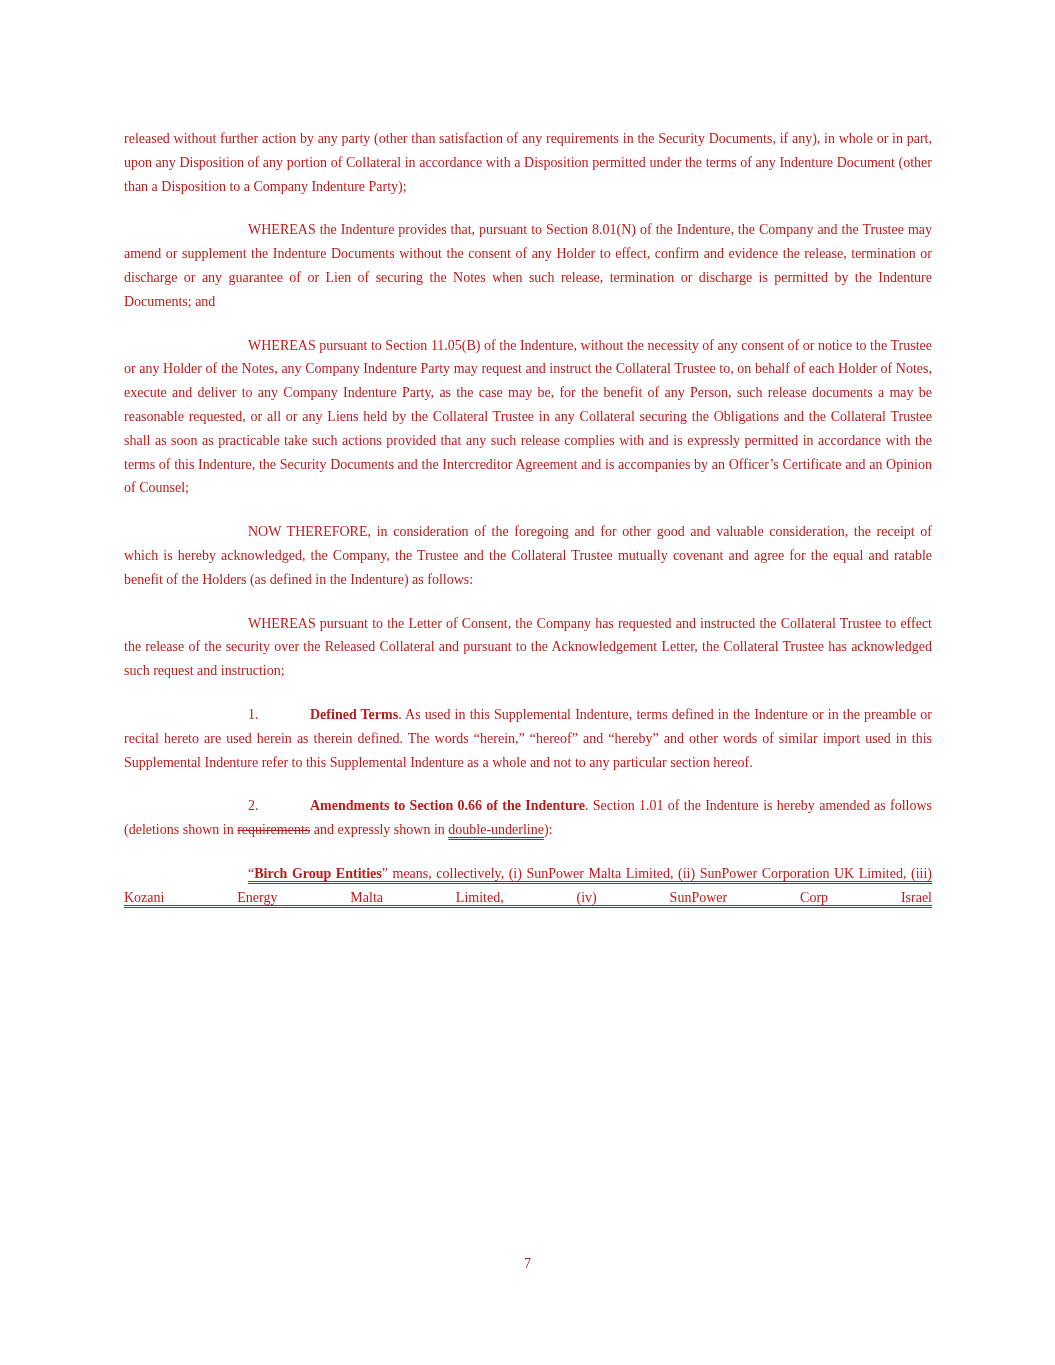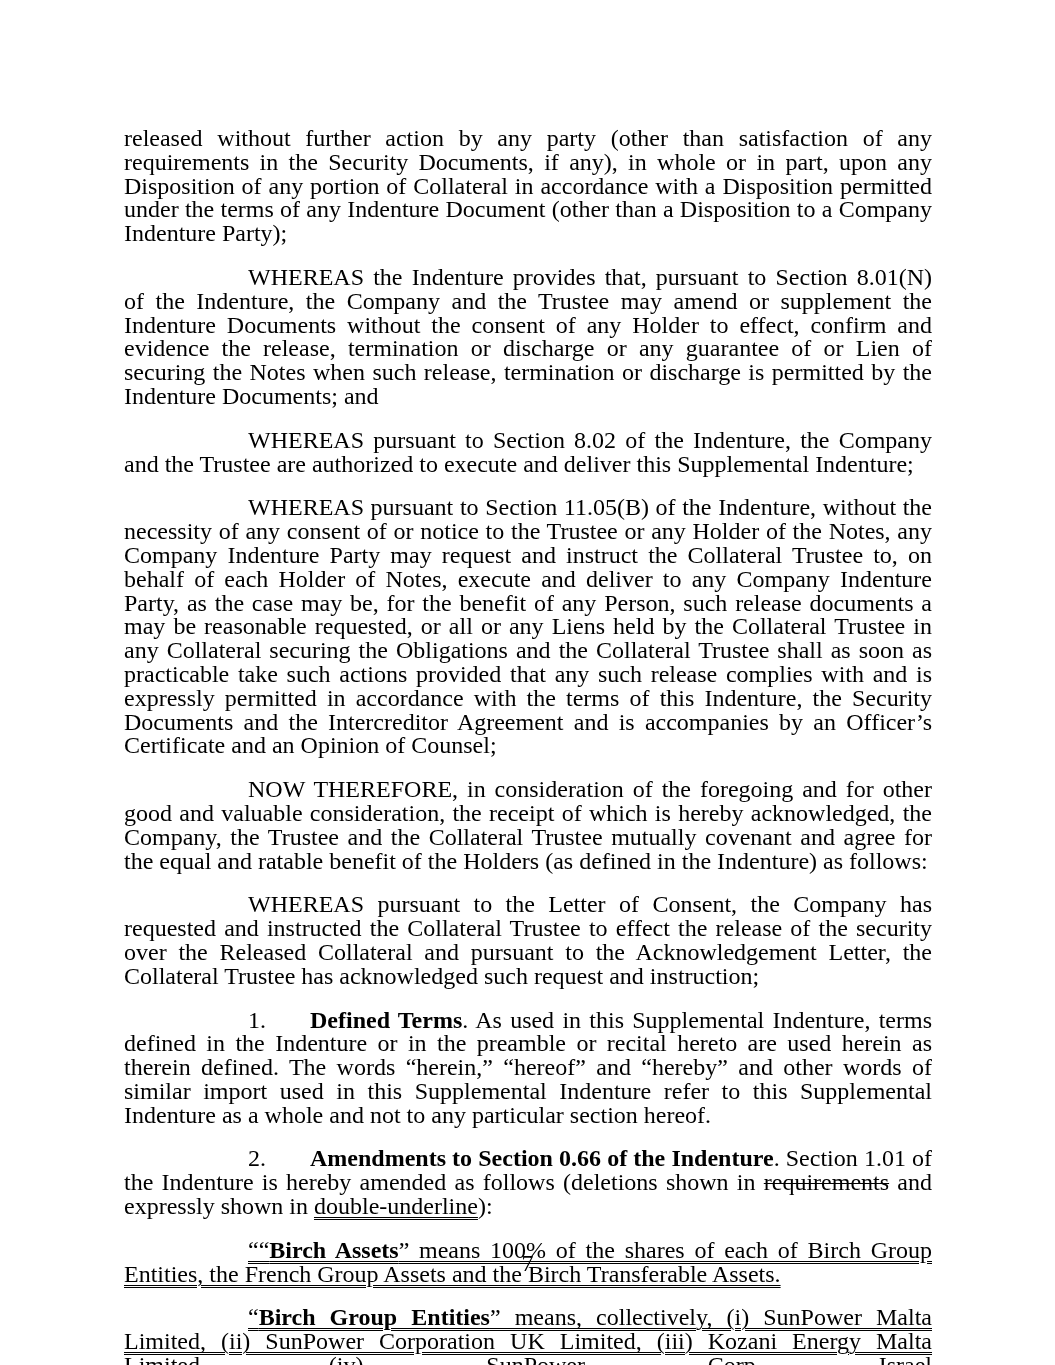--- a/index.html
+++ b/index.html
@@ -5,23 +5,23 @@
   html, body {
     margin: 0;
     padding: 0;
     background: #ffffff;
   }
   .page {
     position: relative;
     width: 1055px;
     height: 1365px;
     background: #ffffff;
-    color: #000000;
+    color: #b91c1c;
     font-family: "Liberation Serif", "DejaVu Serif", serif;
-    font-size: 24px;
+    font-size: 14px;
     line-height: 23.8px;
     overflow: hidden;
   }
   .content {
     position: absolute;
     left: 124px;
     top: 127px;
     width: 808px;
     text-align: justify;
   }
@@ -71,32 +71,30 @@
 </head>
 <body>
 
 <div class="page">
   <div class="content">
 
     <p class="para noindent">released without further action by any party (other than satisfaction of any requirements in the Security Documents, if any), in whole or in part, upon any Disposition of any portion of Collateral in accordance with a Disposition permitted under the terms of any Indenture Document (other than a Disposition to a Company Indenture Party);</p>
 
     <p class="para">WHEREAS the Indenture provides that, pursuant to Section 8.01(N) of the Indenture, the Company and the Trustee may amend or supplement the Indenture Documents without the consent of any Holder to effect, confirm and evidence the release, termination or discharge or any guarantee of or Lien of securing the Notes when such release, termination or discharge is permitted by the Indenture Documents; and</p>
 
-    <p class="para">WHEREAS pursuant to Section 8.02 of the Indenture, the Company and the Trustee are authorized to execute and deliver this Supplemental Indenture;</p>
 
     <p class="para">WHEREAS pursuant to Section 11.05(B) of the Indenture, without the necessity of any consent of or notice to the Trustee or any Holder of the Notes, any Company Indenture Party may request and instruct the Collateral Trustee to, on behalf of each Holder of Notes, execute and deliver to any Company Indenture Party, as the case may be, for the benefit of any Person, such release documents a may be reasonable requested, or all or any Liens held by the Collateral Trustee in any Collateral securing the Obligations and the Collateral Trustee shall as soon as practicable take such actions provided that any such release complies with and is expressly permitted in accordance with the terms of this Indenture, the Security Documents and the Intercreditor Agreement and is accompanies by an Officer’s Certificate and an Opinion of Counsel;</p>
 
     <p class="para">NOW THEREFORE, in consideration of the foregoing and for other good and valuable consideration, the receipt of which is hereby acknowledged, the Company, the Trustee and the Collateral Trustee mutually covenant and agree for the equal and ratable benefit of the Holders (as defined in the Indenture) as follows:</p>
 
     <p class="para">WHEREAS pursuant to the Letter of Consent, the Company has requested and instructed the Collateral Trustee to effect the release of the security over the Released Collateral and pursuant to the Acknowledgement Letter, the Collateral Trustee has acknowledged such request and instruction;</p>
 
     <p class="para"><span class="secnum">1.</span><b class="sectitle">Defined Terms</b><span>. As used in this Supplemental Indenture, terms defined in the Indenture or in the preamble or recital hereto are used herein as therein defined. The words “herein,” “hereof” and “hereby” and other words of similar import used in this Supplemental Indenture refer to this Supplemental Indenture as a whole and not to any particular section hereof.</span></p>
 
     <p class="para"><span class="secnum">2.</span><b class="sectitle">Amendments to Section 0.66 of the Indenture</b><span>. Section 1.01 of the Indenture is hereby amended as follows (deletions shown in </span><span class="strike">requirements</span><span> and expressly shown in </span><span class="dunder">double-underline</span><span>):</span></p>
 
-    <p class="para def"><span>““</span><b>Birch Assets</b><span>” means 100% of the shares of each of Birch Group Entities, the French Group Assets and the Birch Transferable Assets.</span></p>
 
     <p class="para def justify-last"><span>“</span><b>Birch Group Entities</b><span>” means, collectively, (i) SunPower Malta Limited, (ii) SunPower Corporation UK Limited, (iii) Kozani Energy Malta Limited, (iv) SunPower Corp Israel</span></p>
 
   </div>
 
   <div class="pagenum">7</div>
 </div>
 
 </body></html>

